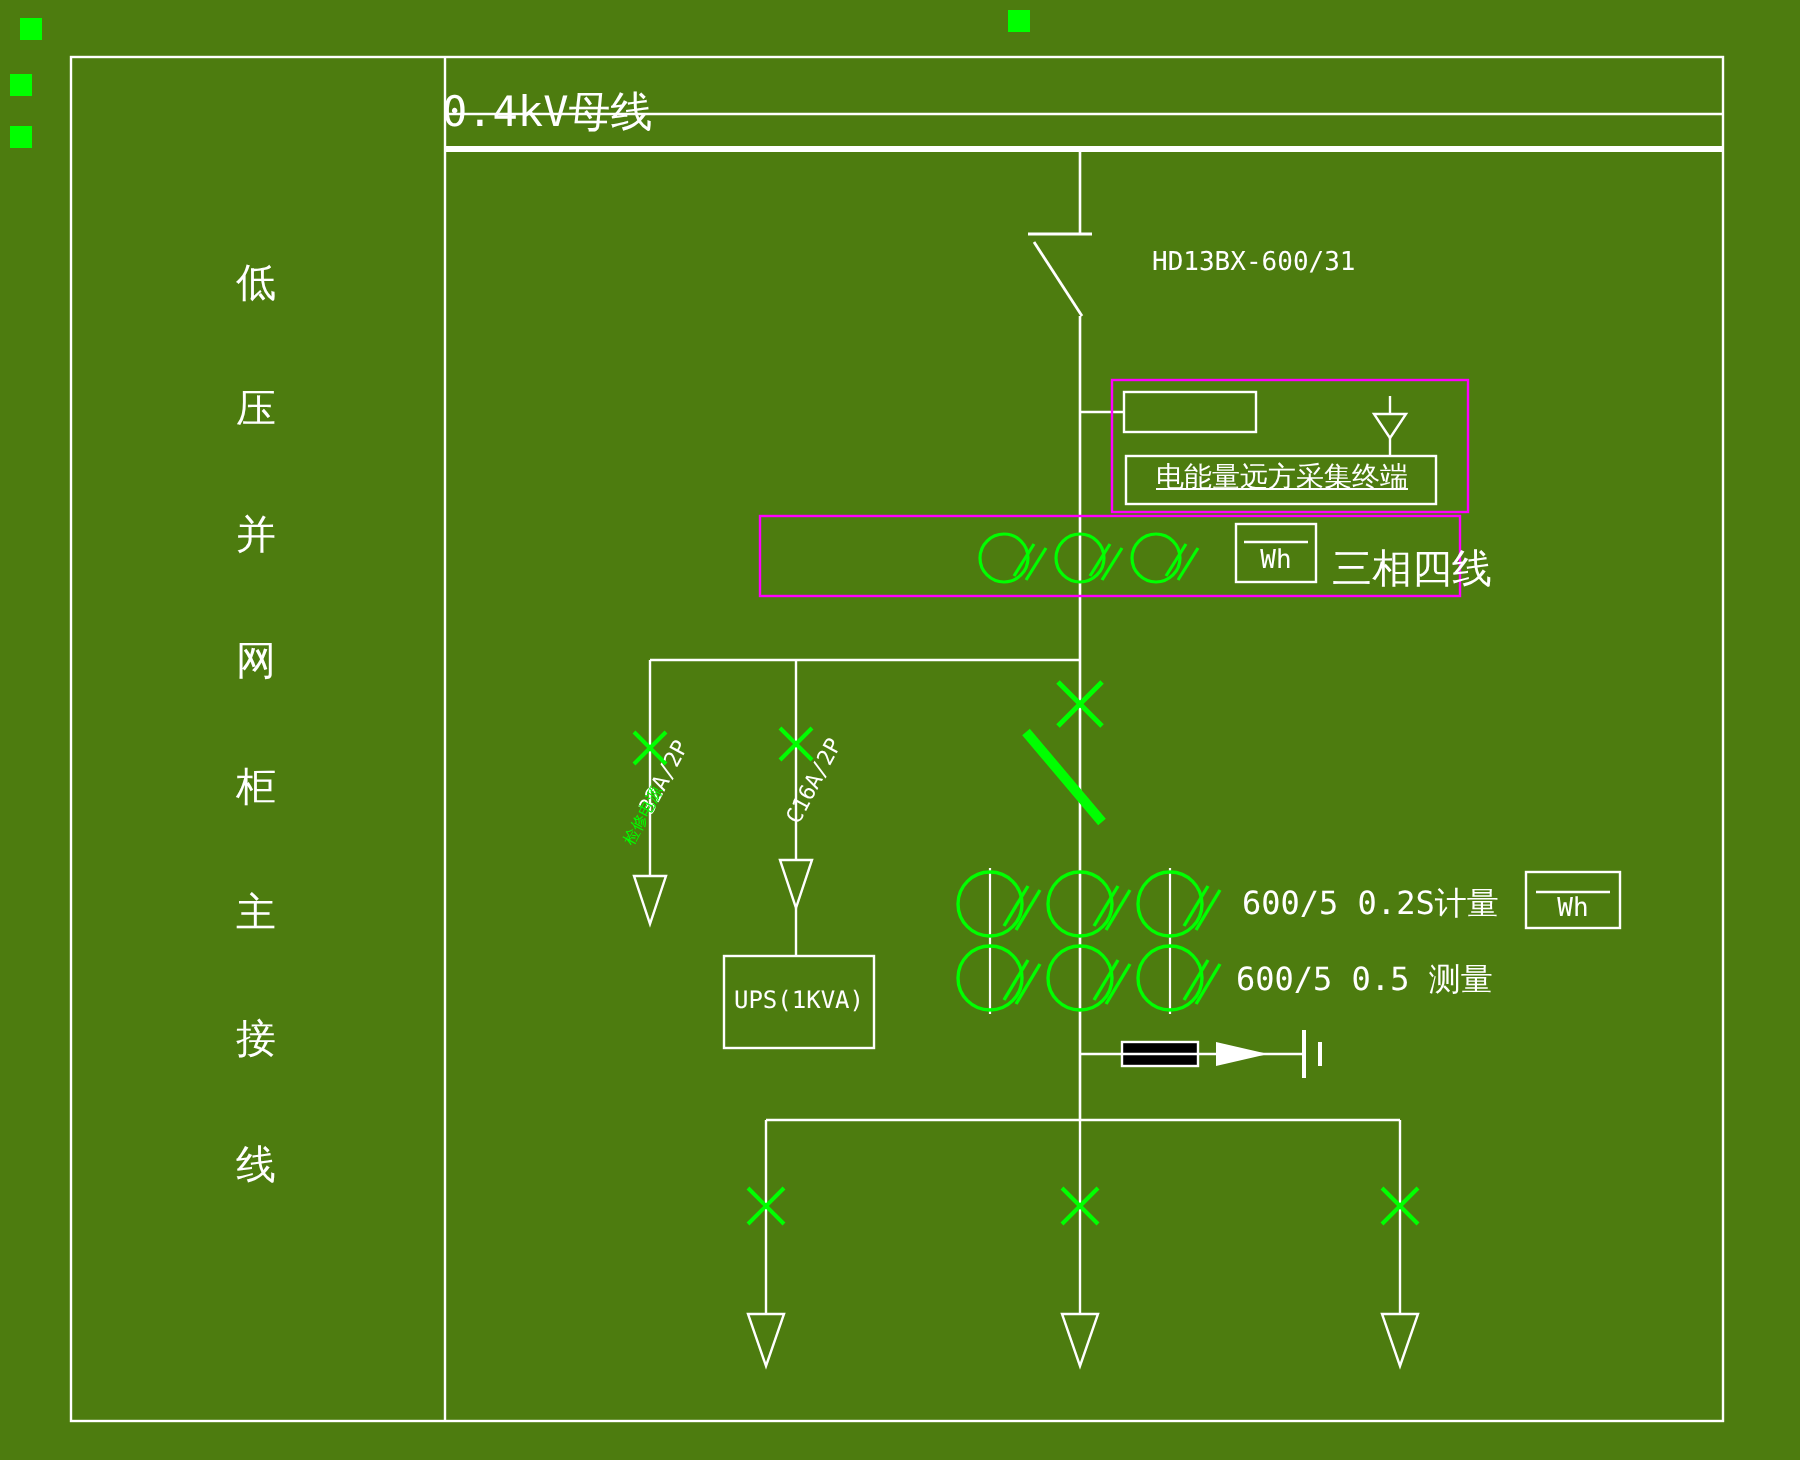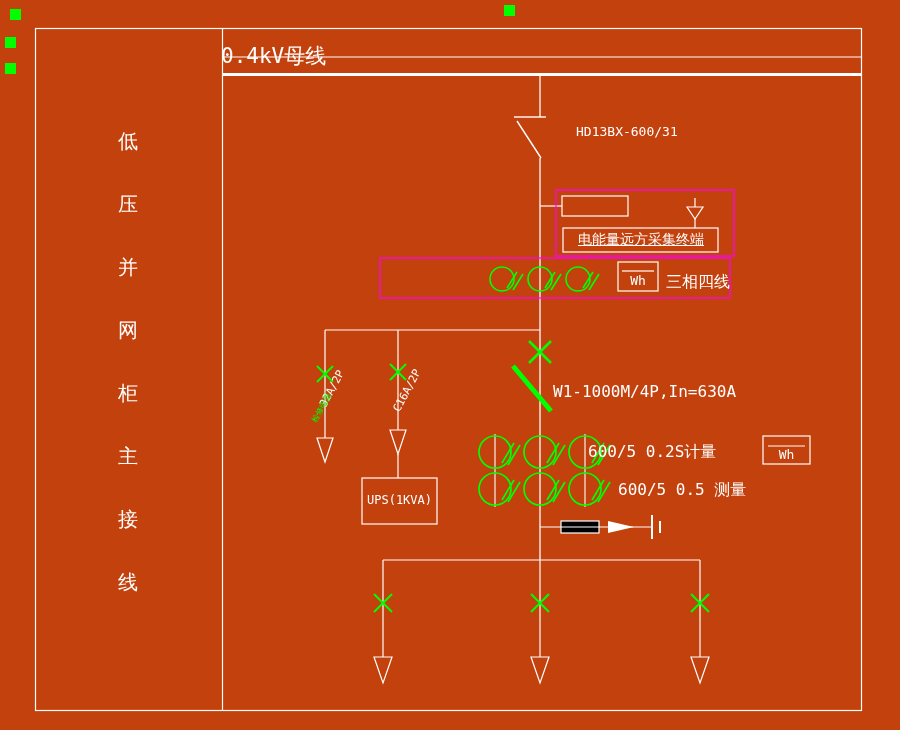--- a/index.html
+++ b/index.html
@@ -1,16 +1,16 @@
 <!DOCTYPE html>
 <html><head>
 <meta charset="utf-8">
 <style>
   html,body{margin:0;padding:0;background:#000;}
-  #canvas{position:relative;width:900px;height:730px;background:#c2410c;overflow:hidden;
+  #canvas{position:relative;width:900px;height:730px;background:#4d7c0f;overflow:hidden;
           font-family:"DejaVu Sans Mono","DejaVu Sans",sans-serif;}
   #diagram-svg{position:absolute;left:0;top:0;}
   .txt{position:absolute;color:#fff;white-space:nowrap;line-height:1;
        font-family:"DejaVu Sans Mono","DejaVu Sans",sans-serif;}
   .center{text-align:center;}
   .rot{transform:rotate(-62deg);transform-origin:center center;}
   .green{color:#00ff00;}
   .side-title{position:absolute;left:113px;top:128px;width:30px;height:468px;
       display:flex;flex-direction:column;justify-content:space-between;align-items:center;}
   .side-title span{color:#fff;font-size:20px;}
@@ -172,25 +172,24 @@
     <span>接</span>
     <span>线</span>
   </div>
 
   <div class="txt" style="left:576px;top:125px;font-size:13px;">HD13BX-600/31</div>
 
   <div class="txt center" style="left:566px;top:232px;width:150px;font-size:14px;text-decoration:underline;">电能量远方采集终端</div>
 
   <div class="txt center" style="left:618px;top:274px;width:40px;font-size:13px;">Wh</div>
 
-  <div class="txt" style="left:666px;top:274px;font-size:16px;text-align:center;">三相四线</div>
-
-  <div class="txt" style="left:553px;top:384px;font-size:16px;">W1-1000M/4P,In=630A</div>
-
-  <div class="txt" style="left:588px;top:444px;font-size:16px;">600/5 0.2S计量</div>
+  <div class="txt" style="left:666px;top:274px;font-size:20px;text-align:center;">三相四线</div>
+
+
+  <div class="txt" style="left:621px;top:444px;font-size:16px;">600/5 0.2S计量</div>
 
   <div class="txt" style="left:618px;top:482px;font-size:16px;">600/5 0.5 测量</div>
 
   <div class="txt center" style="left:763px;top:448px;width:47px;font-size:13px;">Wh</div>
 
   <div class="txt center rot" style="left:302px;top:383px;width:60px;font-size:11px;">32A/2P</div>
 
   <div class="txt center rot green" style="left:294px;top:404px;width:56px;font-size:8px;">检修电源</div>
 
   <div class="txt center rot" style="left:375px;top:385px;width:64px;font-size:11px;">C16A/2P</div>

